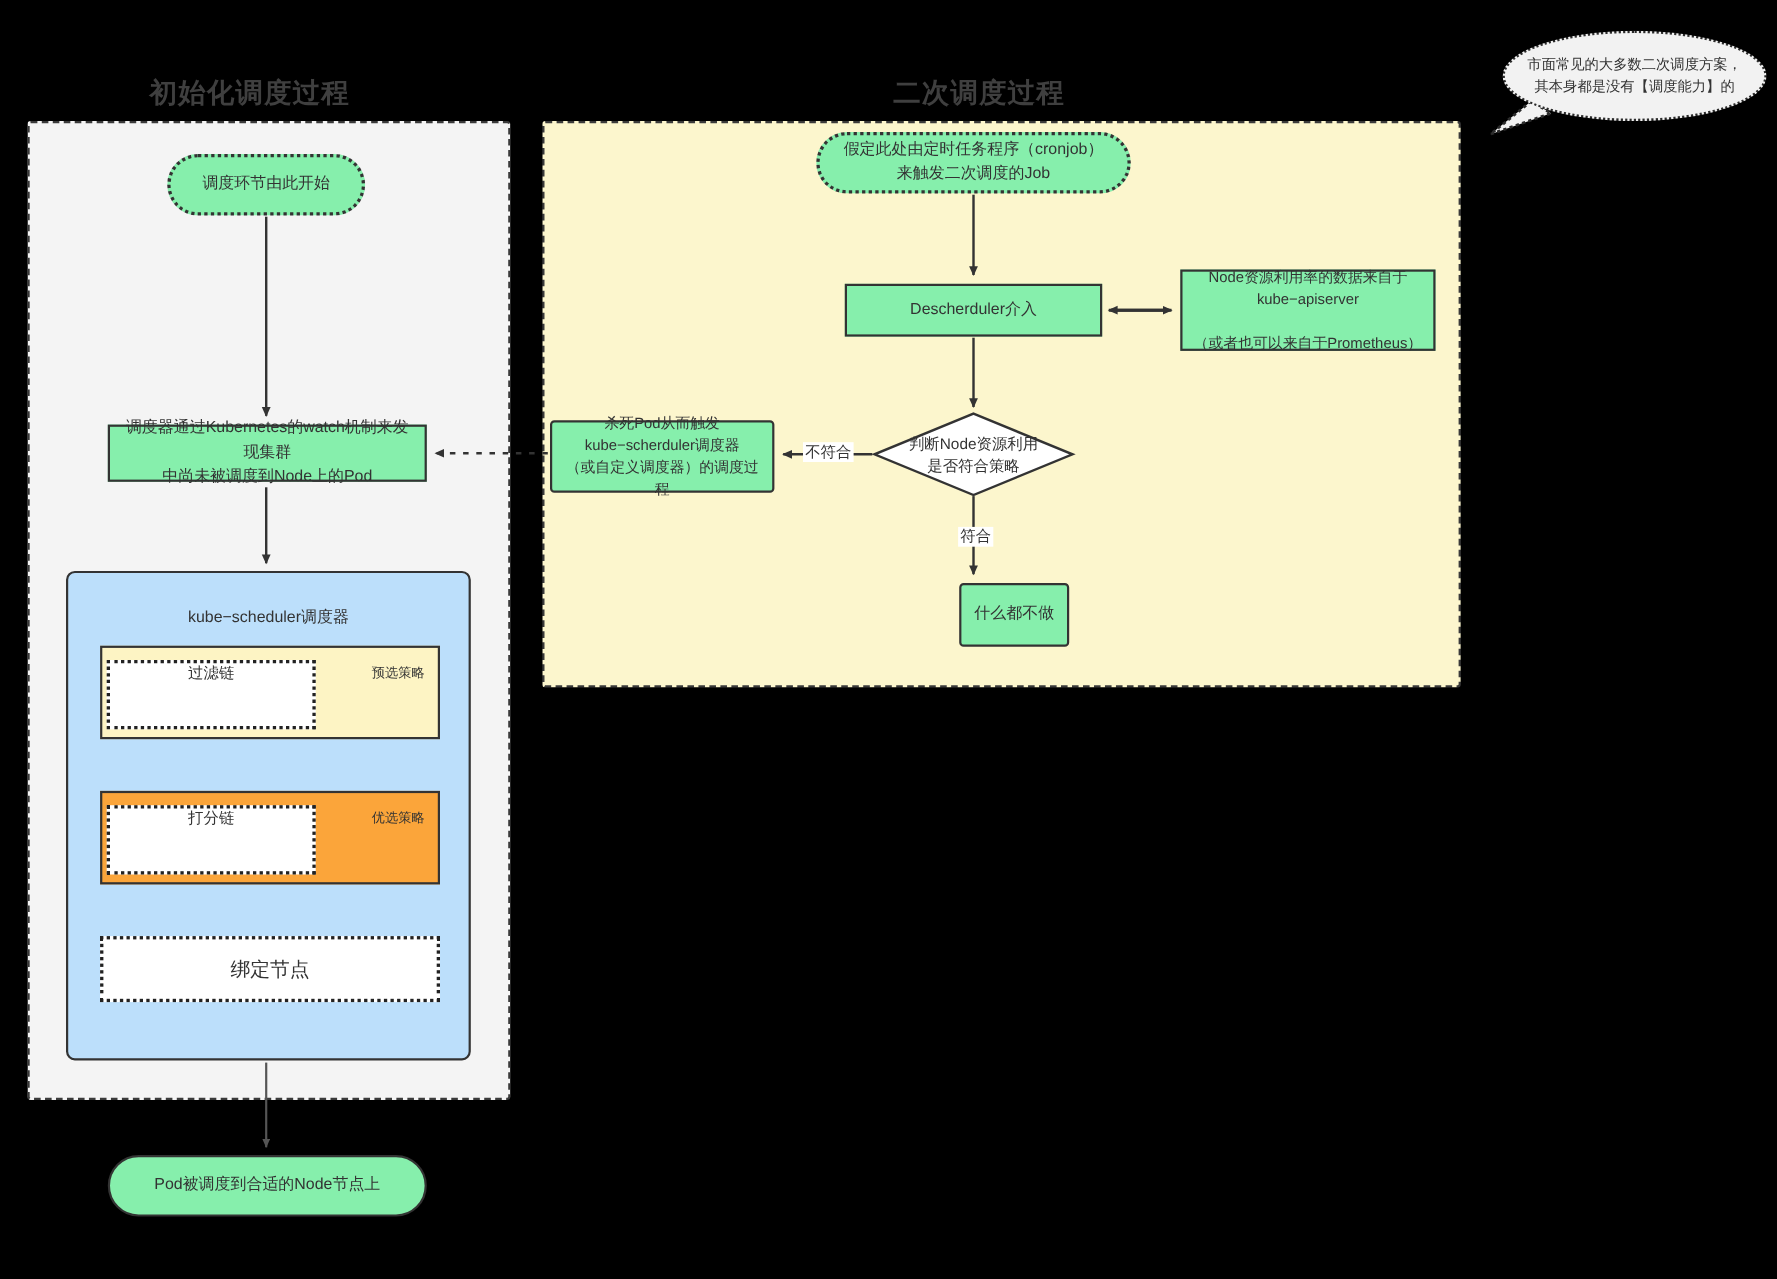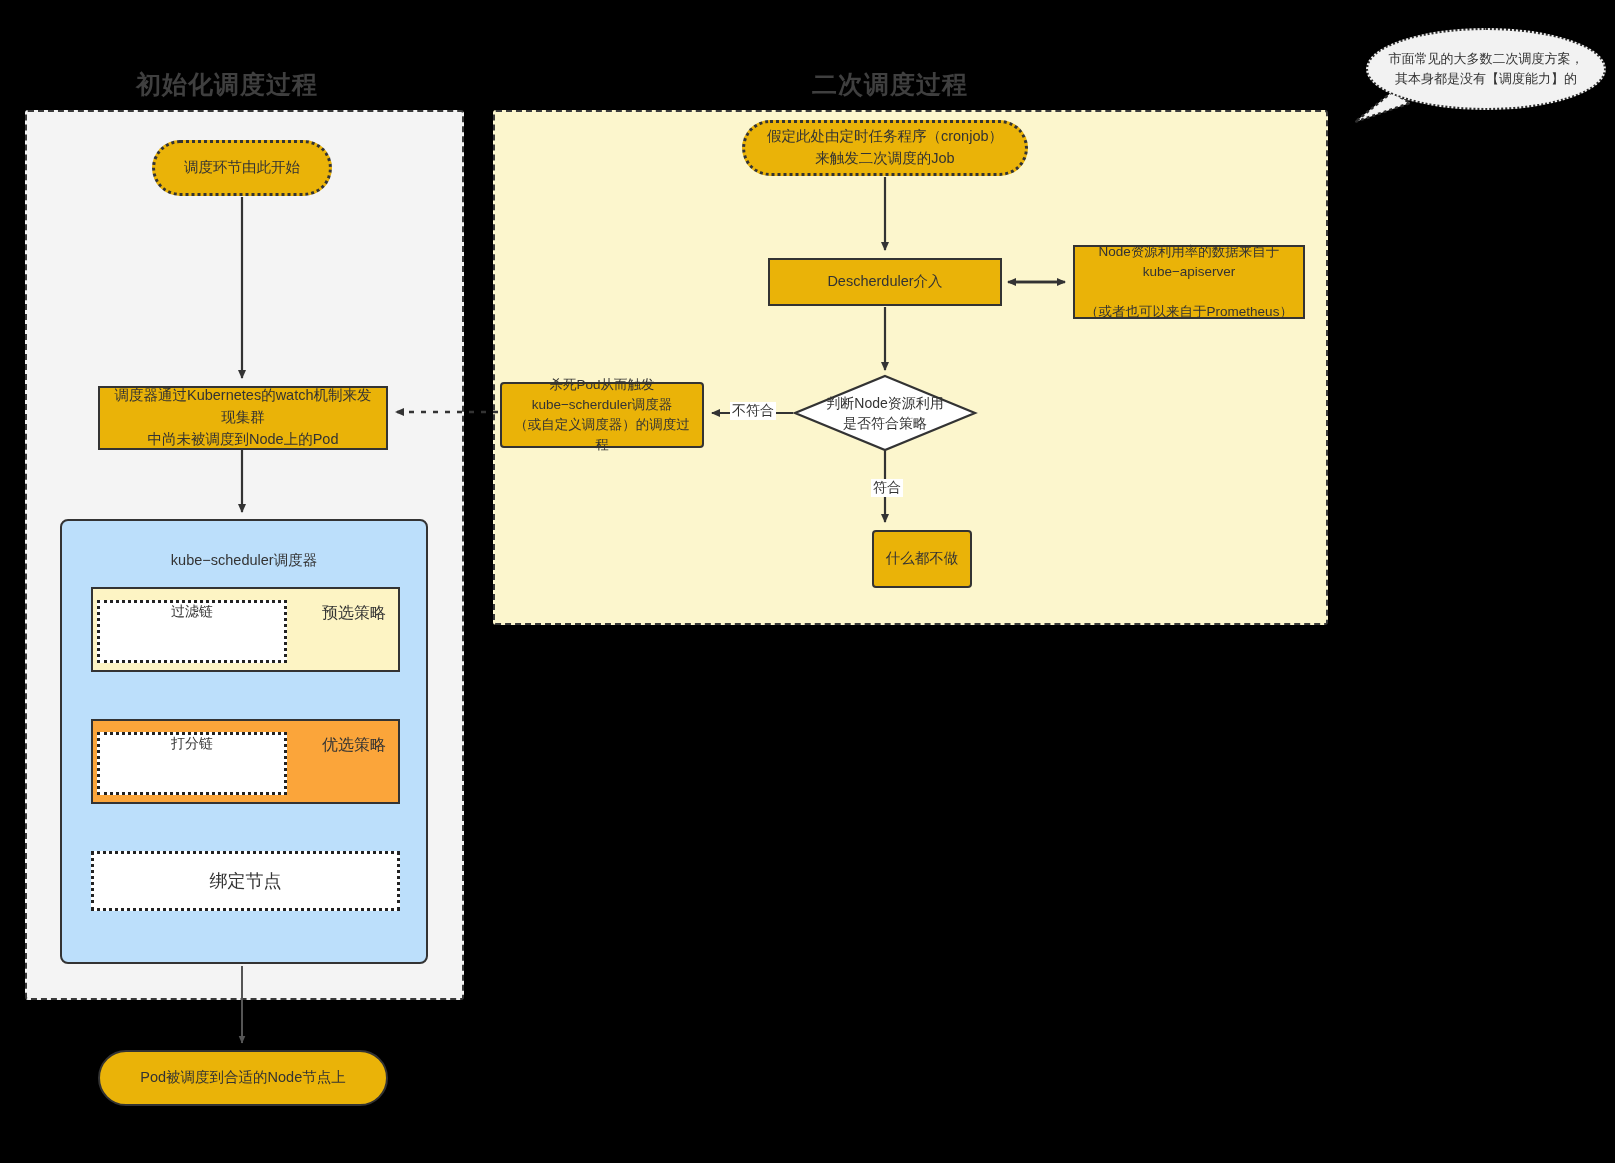--- a/index.html
+++ b/index.html
@@ -18,39 +18,39 @@
 
   .panel-title{
     position:absolute;color:#3f3f3f;font-weight:bold;font-size:25px;
     letter-spacing:1px;white-space:nowrap;
   }
   #title-init{left:136px;top:68px;}
   #title-second{left:812px;top:68px;}
 
   
   .node{
-    position:absolute;box-sizing:border-box;background:#eab308;
+    position:absolute;box-sizing:border-box;background:#86efac;
     border:2px solid #333333;display:flex;align-items:center;justify-content:center;
     text-align:center;font-size:14.5px;line-height:1.5;color:#333;
   }
   .node .lines{padding:0 8px;}
   .stadium{border-radius:999px;}
   .dotted-round{border-style:dotted;border-width:3px;border-radius:30px;}
 
   
   #n-start{left:152px;top:140px;width:180px;height:56px;}
-  #n-watch{left:98px;top:386px;width:290px;height:64px;}
+  #n-watch{left:98px;top:386px;width:290px;height:52px;}
   #blue-box{
     left:60px;top:519px;width:368px;height:445px;background:#bcdffb;
     border:2px solid #333;border-radius:8px;position:absolute;box-sizing:border-box;
   }
   #blue-label{position:absolute;left:0;top:30px;width:100%;text-align:center;font-size:14.5px;color:#333;}
   #band-pre{position:absolute;left:29px;top:66px;width:309px;height:85px;background:#fdf4c4;border:2px solid #333;box-sizing:border-box;}
   #band-opt{position:absolute;left:29px;top:198px;width:309px;height:85px;background:#f9a825;border:2px solid #333;box-sizing:border-box;background:#fba53a;}
-  .band-tag{position:absolute;right:12px;top:14px;font-size:16px;color:#333;}
+  .band-tag{position:absolute;right:12px;top:14px;font-size:12px;color:#333;}
   .inner-dotted{
     position:absolute;left:4px;top:11px;width:190px;height:63px;background:#fff;
     border:3px dotted #222;box-sizing:border-box;display:flex;justify-content:center;
     font-size:14px;color:#333;
   }
   #n-bind{
     position:absolute;left:29px;top:330px;width:309px;height:60px;background:#fff;
     border:3px dotted #222;box-sizing:border-box;display:flex;align-items:center;justify-content:center;
     font-size:18px;color:#333;
   }

